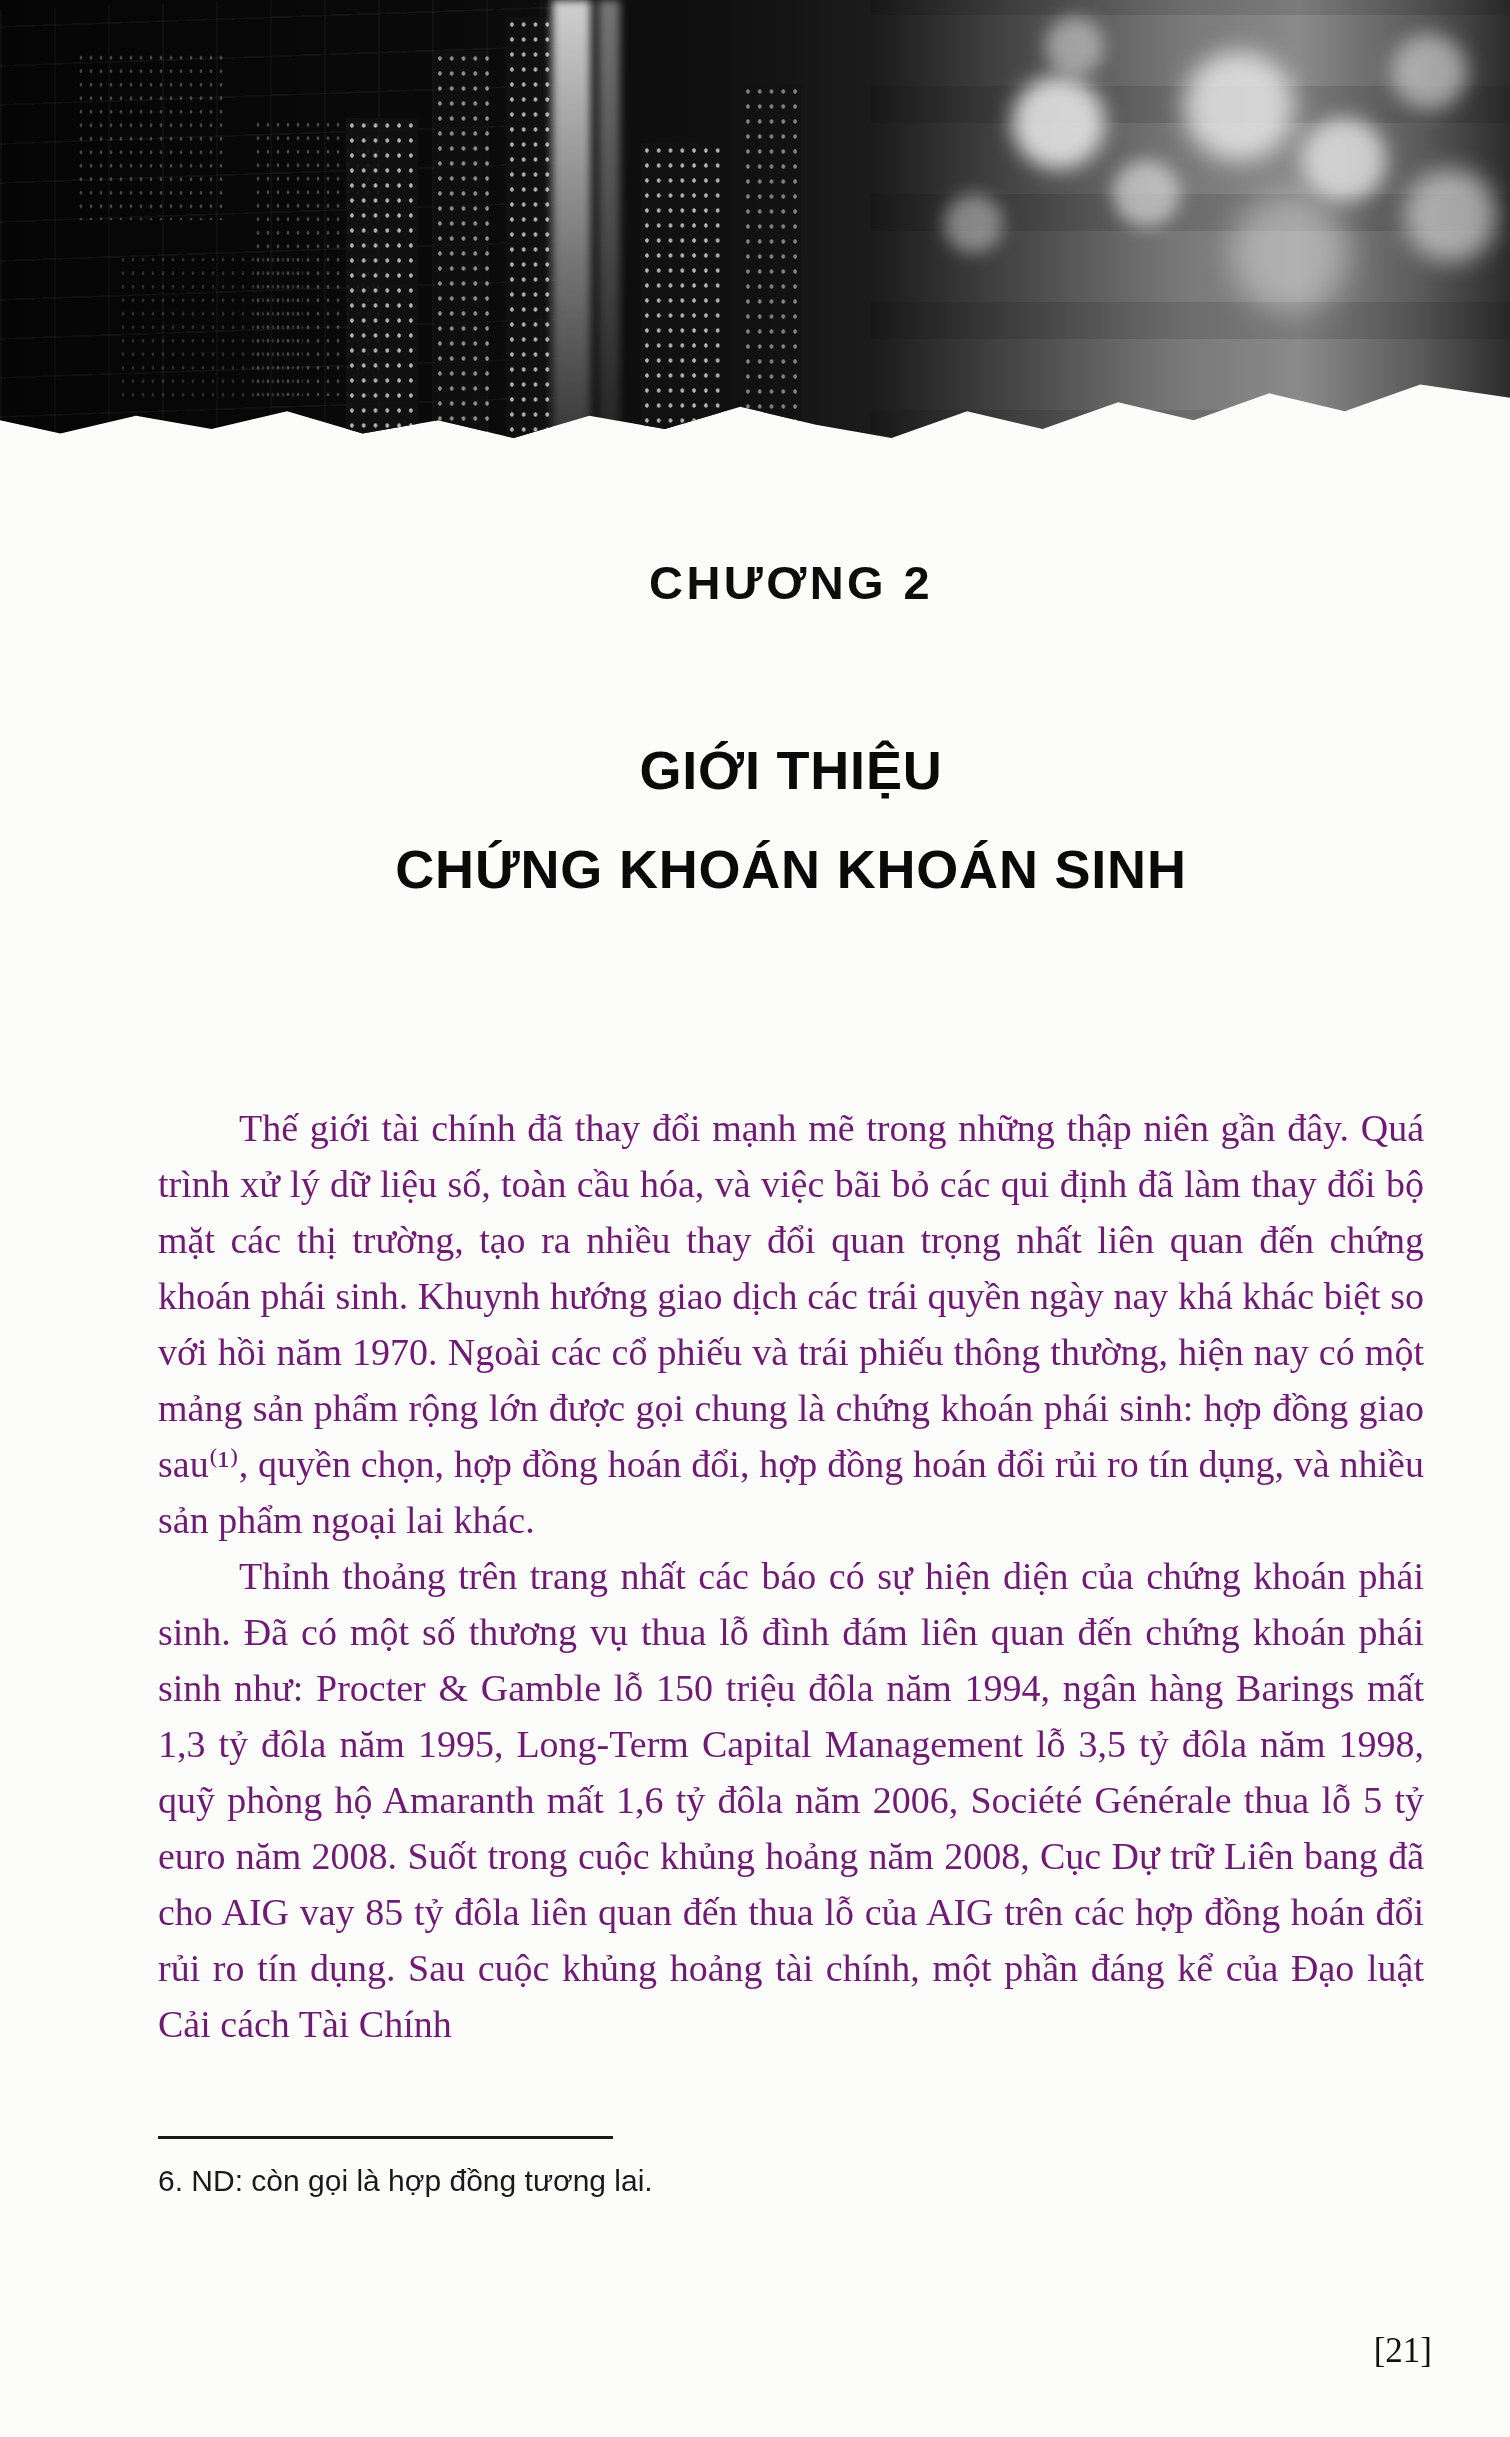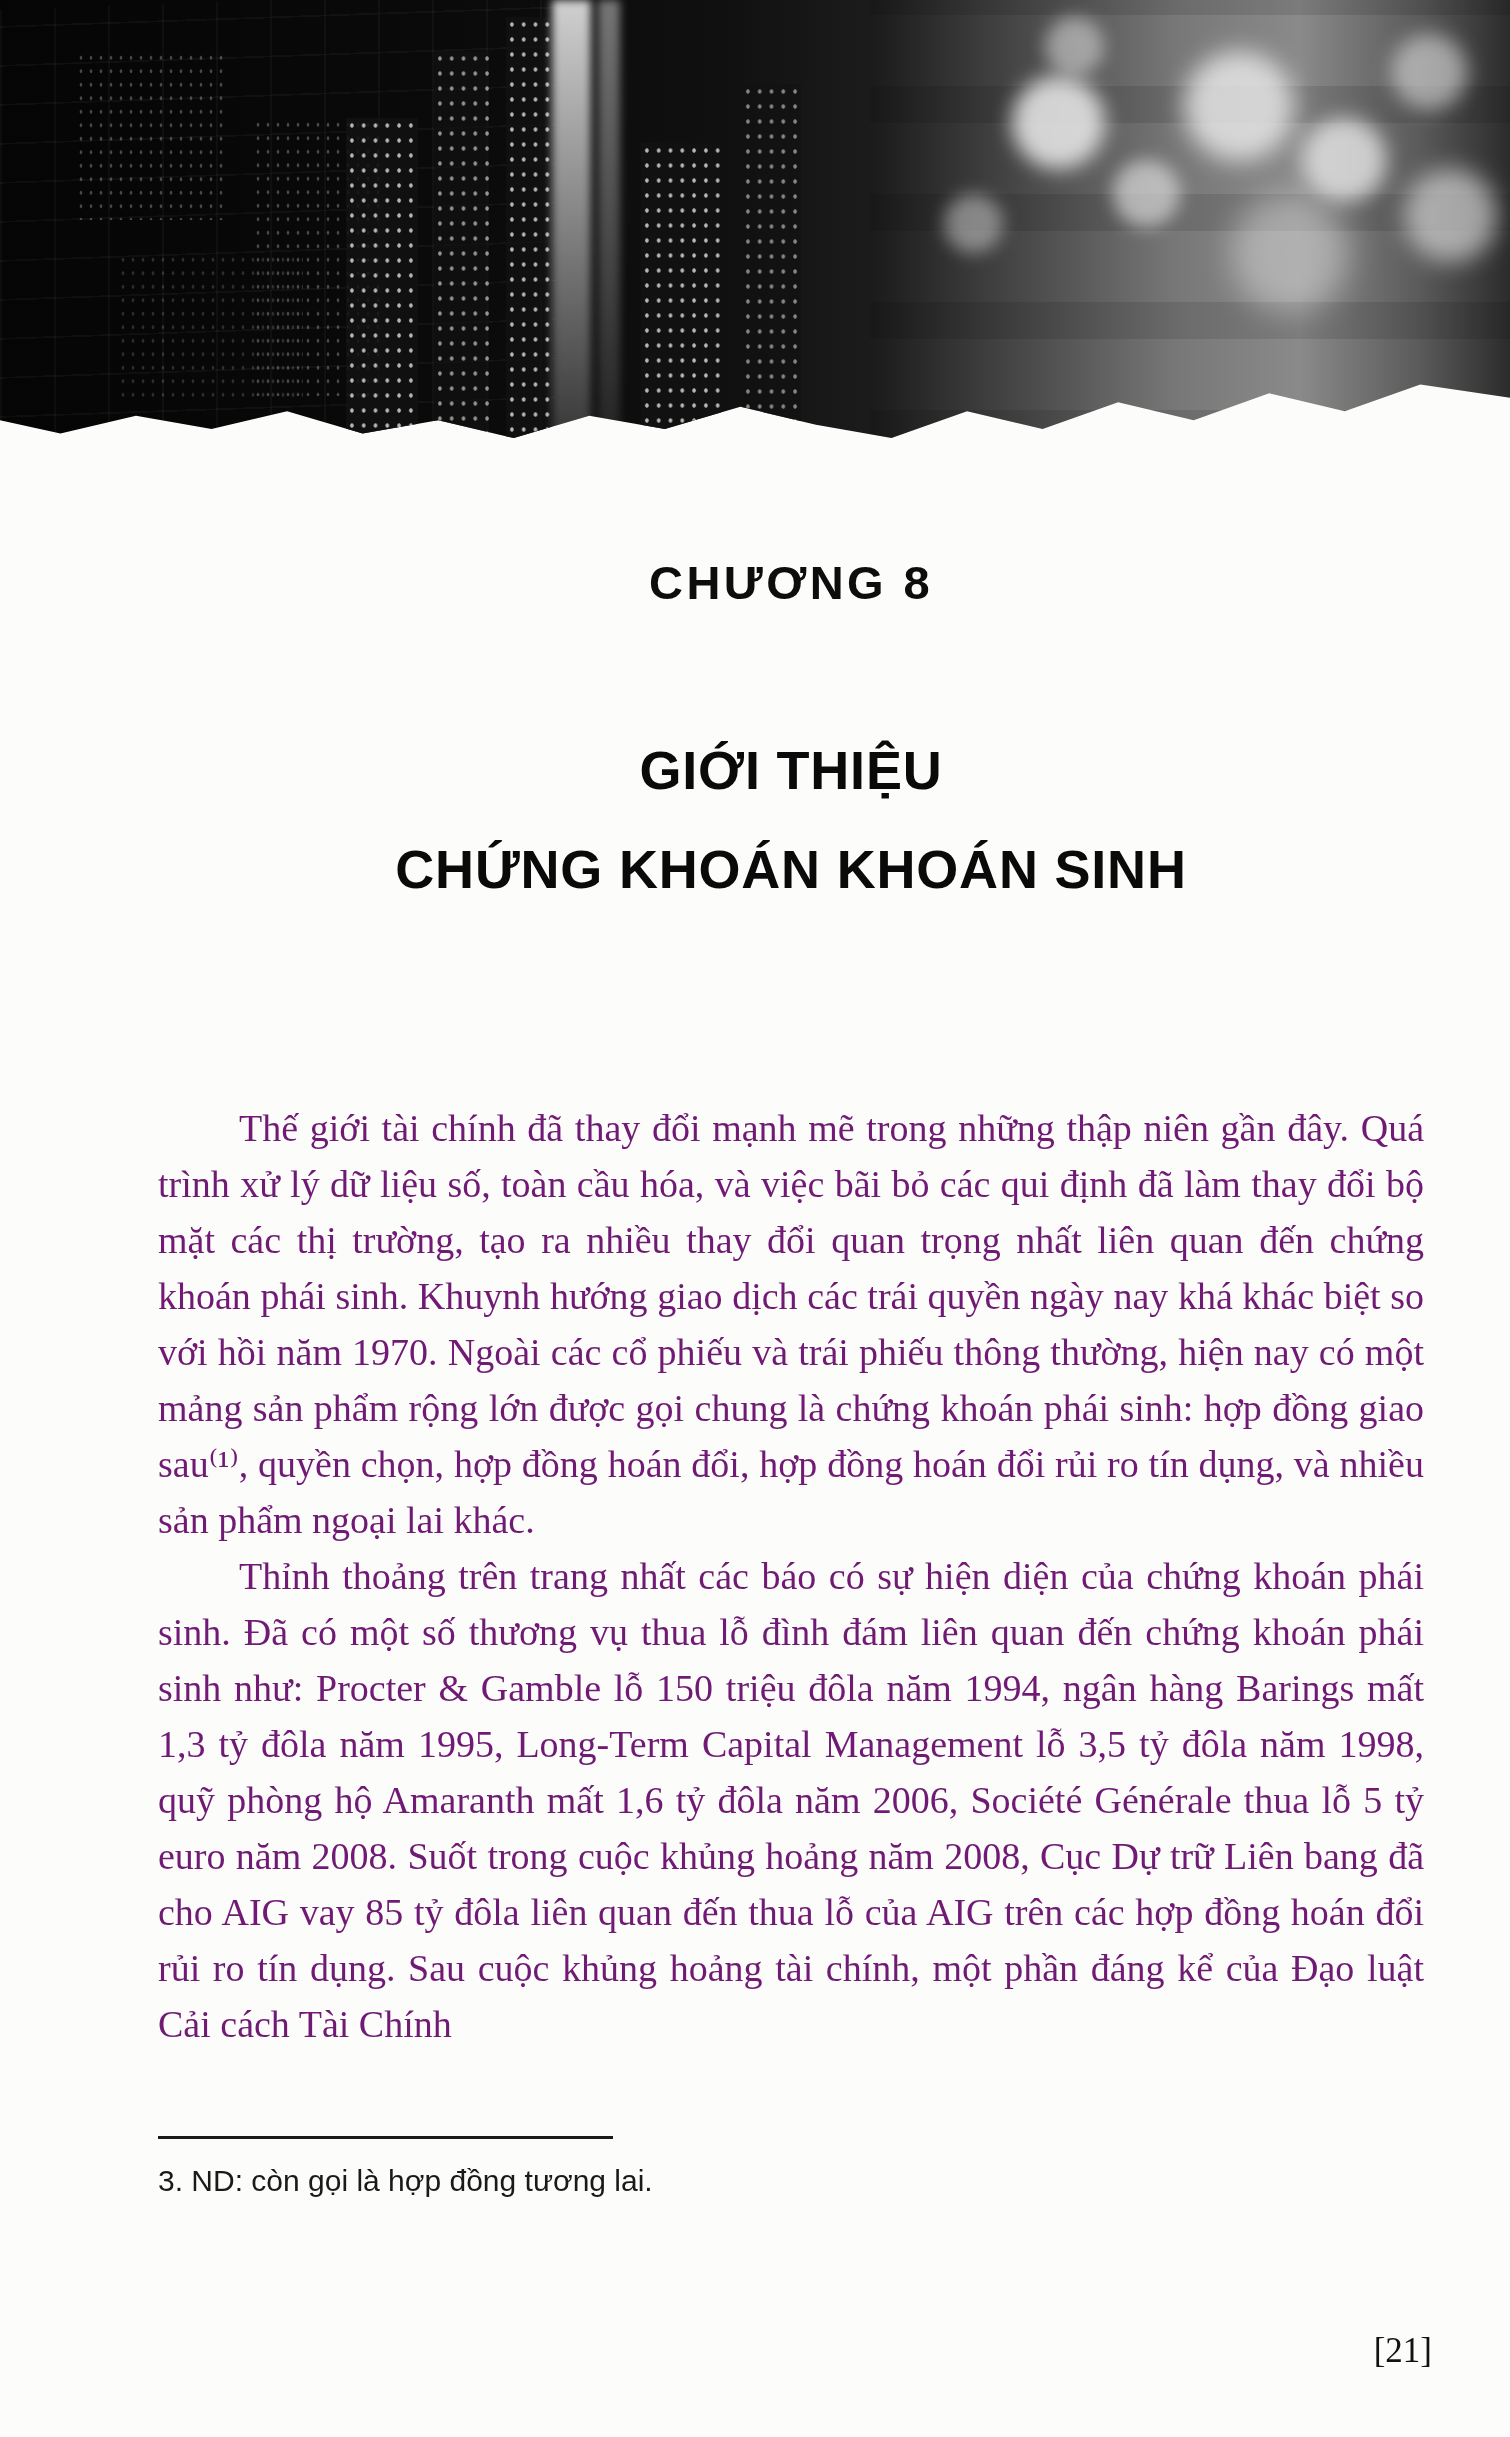--- a/index.html
+++ b/index.html
@@ -145,30 +145,30 @@
     <div class="bokeh" style="left:1302px; top:118px; width:84px; height:84px; opacity:.75; filter:blur(10px);"></div>
     <div class="bokeh" style="left:1391px; top:34px;  width:76px;  height:76px;  opacity:.55; filter:blur(10px);"></div>
     <div class="bokeh" style="left:1404px; top:169px; width:93px; height:93px; opacity:.6;  filter:blur(11.8px);"></div>
     <div class="bokeh" style="left:944px; top:194px; width:59px;  height:59px;  opacity:.45; filter:blur(8.4px);"></div>
     <div class="bokeh" style="left:1231px; top:194px; width:118px; height:118px; opacity:.4;  filter:blur(15px);"></div>
     <div class="bokeh" style="left:1045px; top:17px;  width:59px;  height:59px;  opacity:.5;  filter:blur(8.4px);"></div>
   </div>
 
   <div class="content">
 
-    <div class="chapter-label">CHƯƠNG 8</div>
+    <div class="chapter-label">CHƯƠNG 2</div>
 
     <h1 class="chapter-title"><span>GIỚI THIỆU</span><br><span>CHỨNG KHOÁN KHOÁN SINH</span></h1>
 
     <div class="body-block">
       <p class="body-para">Thế giới tài chính đã thay đổi mạnh mẽ trong những thập niên gần đây. Quá trình xử lý dữ liệu số, toàn cầu hóa, và việc bãi bỏ các qui định đã làm thay đổi bộ mặt các thị trường, tạo ra nhiều thay đổi quan trọng nhất liên quan đến chứng khoán phái sinh. Khuynh hướng giao dịch các trái quyền ngày nay khá khác biệt so với hồi năm 1970. Ngoài các cổ phiếu và trái phiếu thông thường, hiện nay có một mảng sản phẩm rộng lớn được gọi chung là chứng khoán phái sinh: hợp đồng giao sau⁽¹⁾, quyền chọn, hợp đồng hoán đổi, hợp đồng hoán đổi rủi ro tín dụng, và nhiều sản phẩm ngoại lai khác.</p>
       <p class="body-para">Thỉnh thoảng trên trang nhất các báo có sự hiện diện của chứng khoán phái sinh. Đã có một số thương vụ thua lỗ đình đám liên quan đến chứng khoán phái sinh như: Procter &amp; Gamble lỗ 150 triệu đôla năm 1994, ngân hàng Barings mất 1,3 tỷ đôla năm 1995, Long-Term Capital Management lỗ 3,5 tỷ đôla năm 1998, quỹ phòng hộ Amaranth mất 1,6 tỷ đôla năm 2006, Société Générale thua lỗ 5 tỷ euro năm 2008. Suốt trong cuộc khủng hoảng năm 2008, Cục Dự trữ Liên bang đã cho AIG vay 85 tỷ đôla liên quan đến thua lỗ của AIG trên các hợp đồng hoán đổi rủi ro tín dụng. Sau cuộc khủng hoảng tài chính, một phần đáng kể của Đạo luật Cải cách Tài Chính</p>
     </div>
 
     <div class="footnote-rule"></div>
 
-    <p class="footnote">3. ND: còn gọi là hợp đồng tương lai.</p>
+    <p class="footnote">6. ND: còn gọi là hợp đồng tương lai.</p>
   </div>
 
   <div class="page-number">[21]</div>
 
 </div>
 
 
 </body></html>

